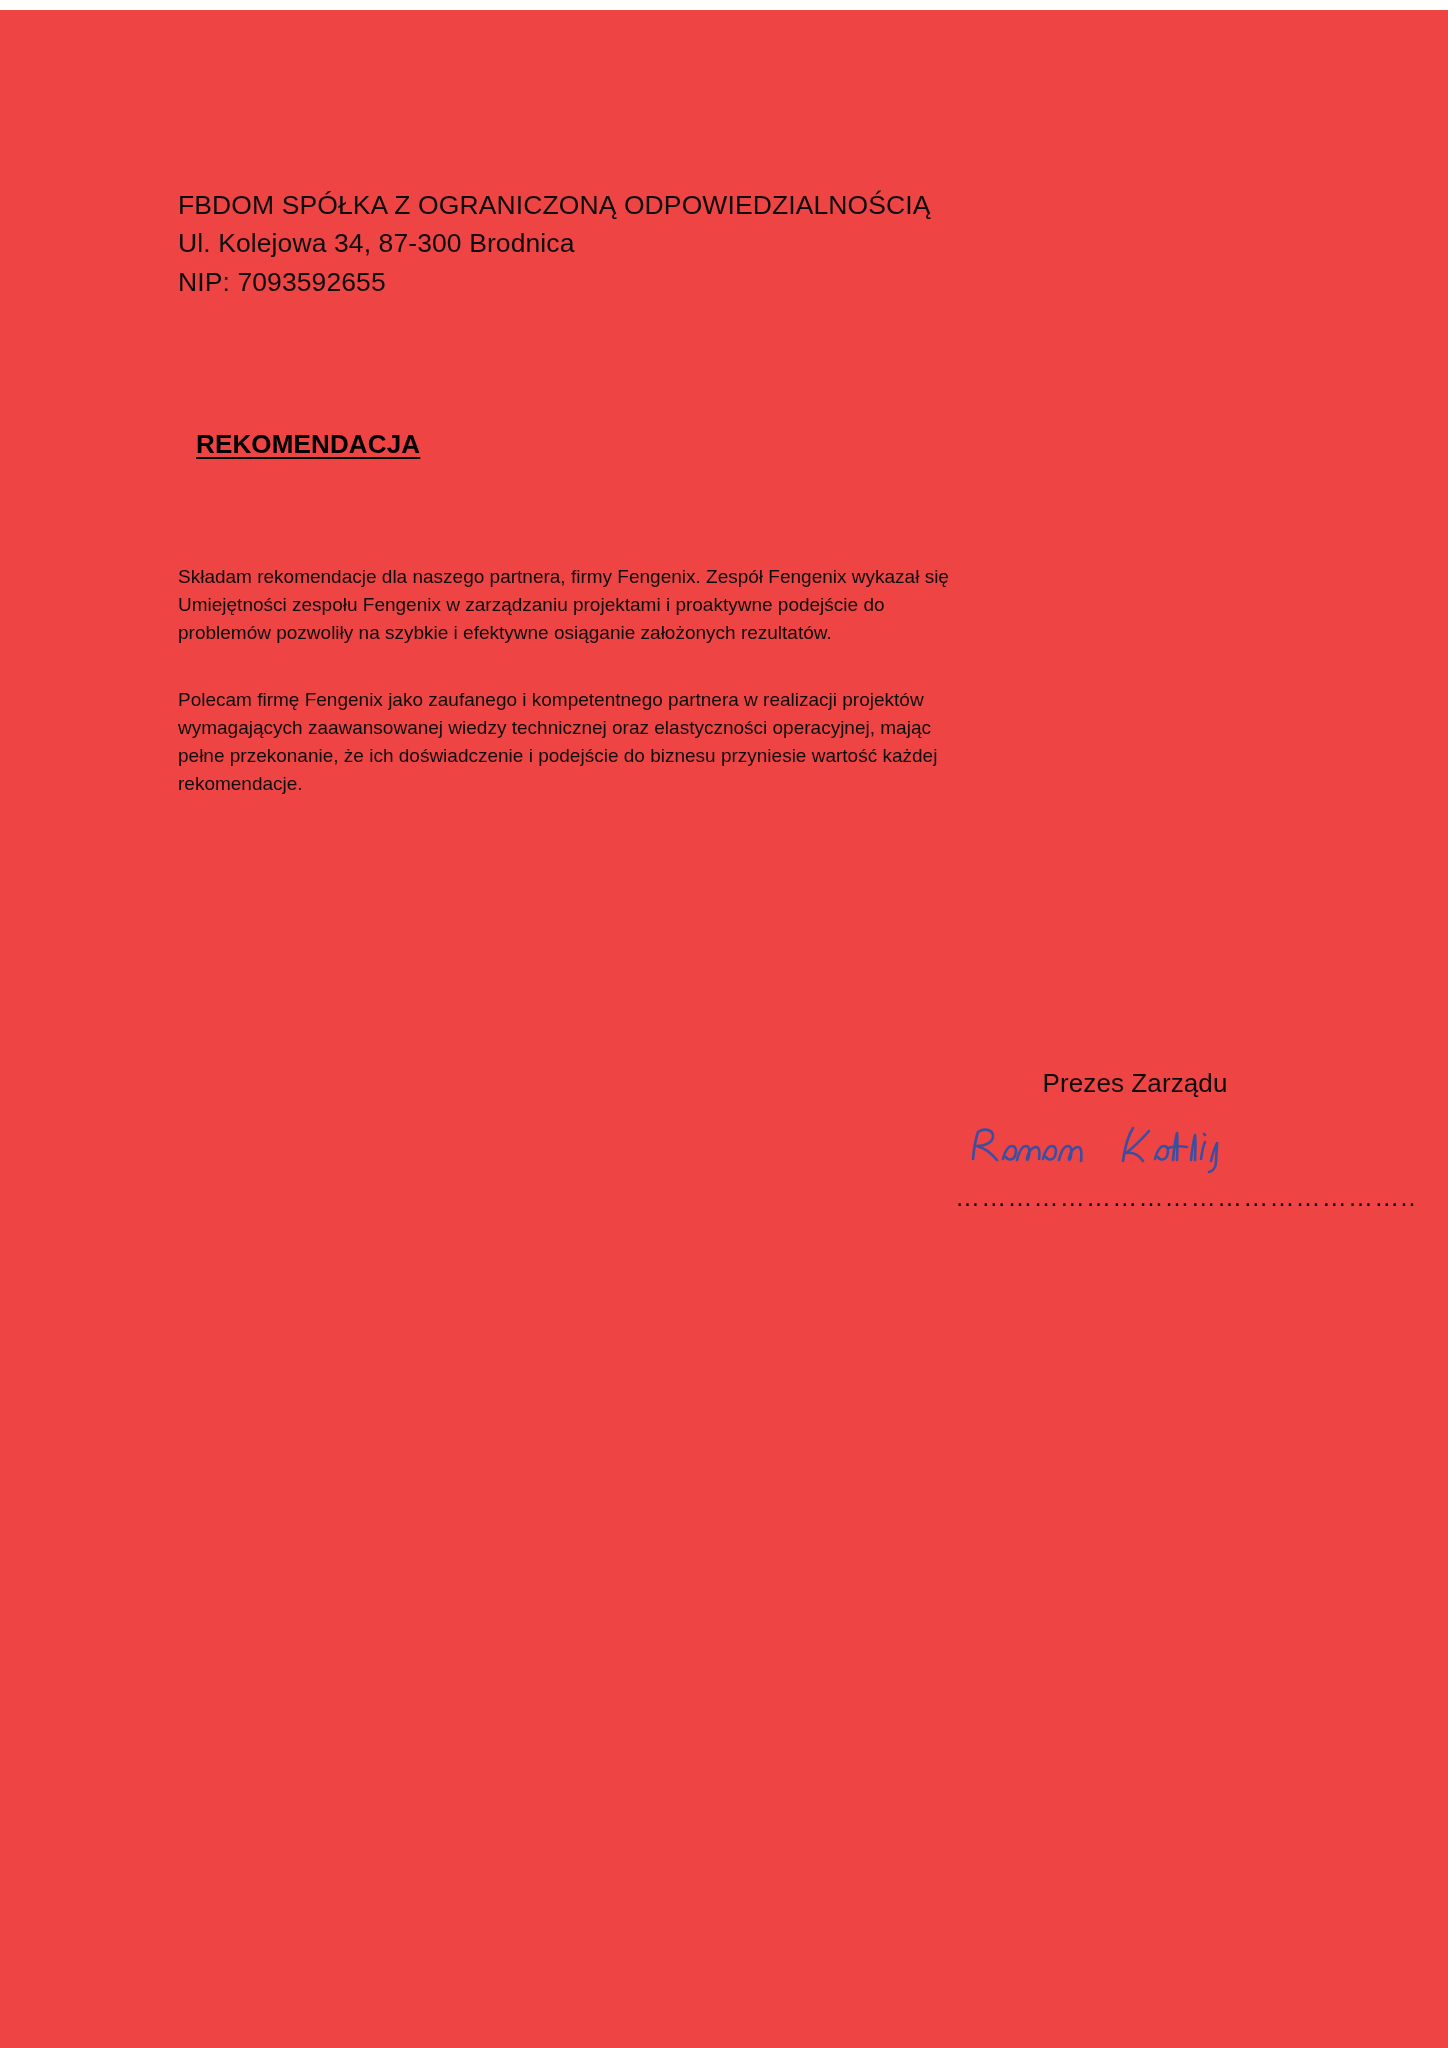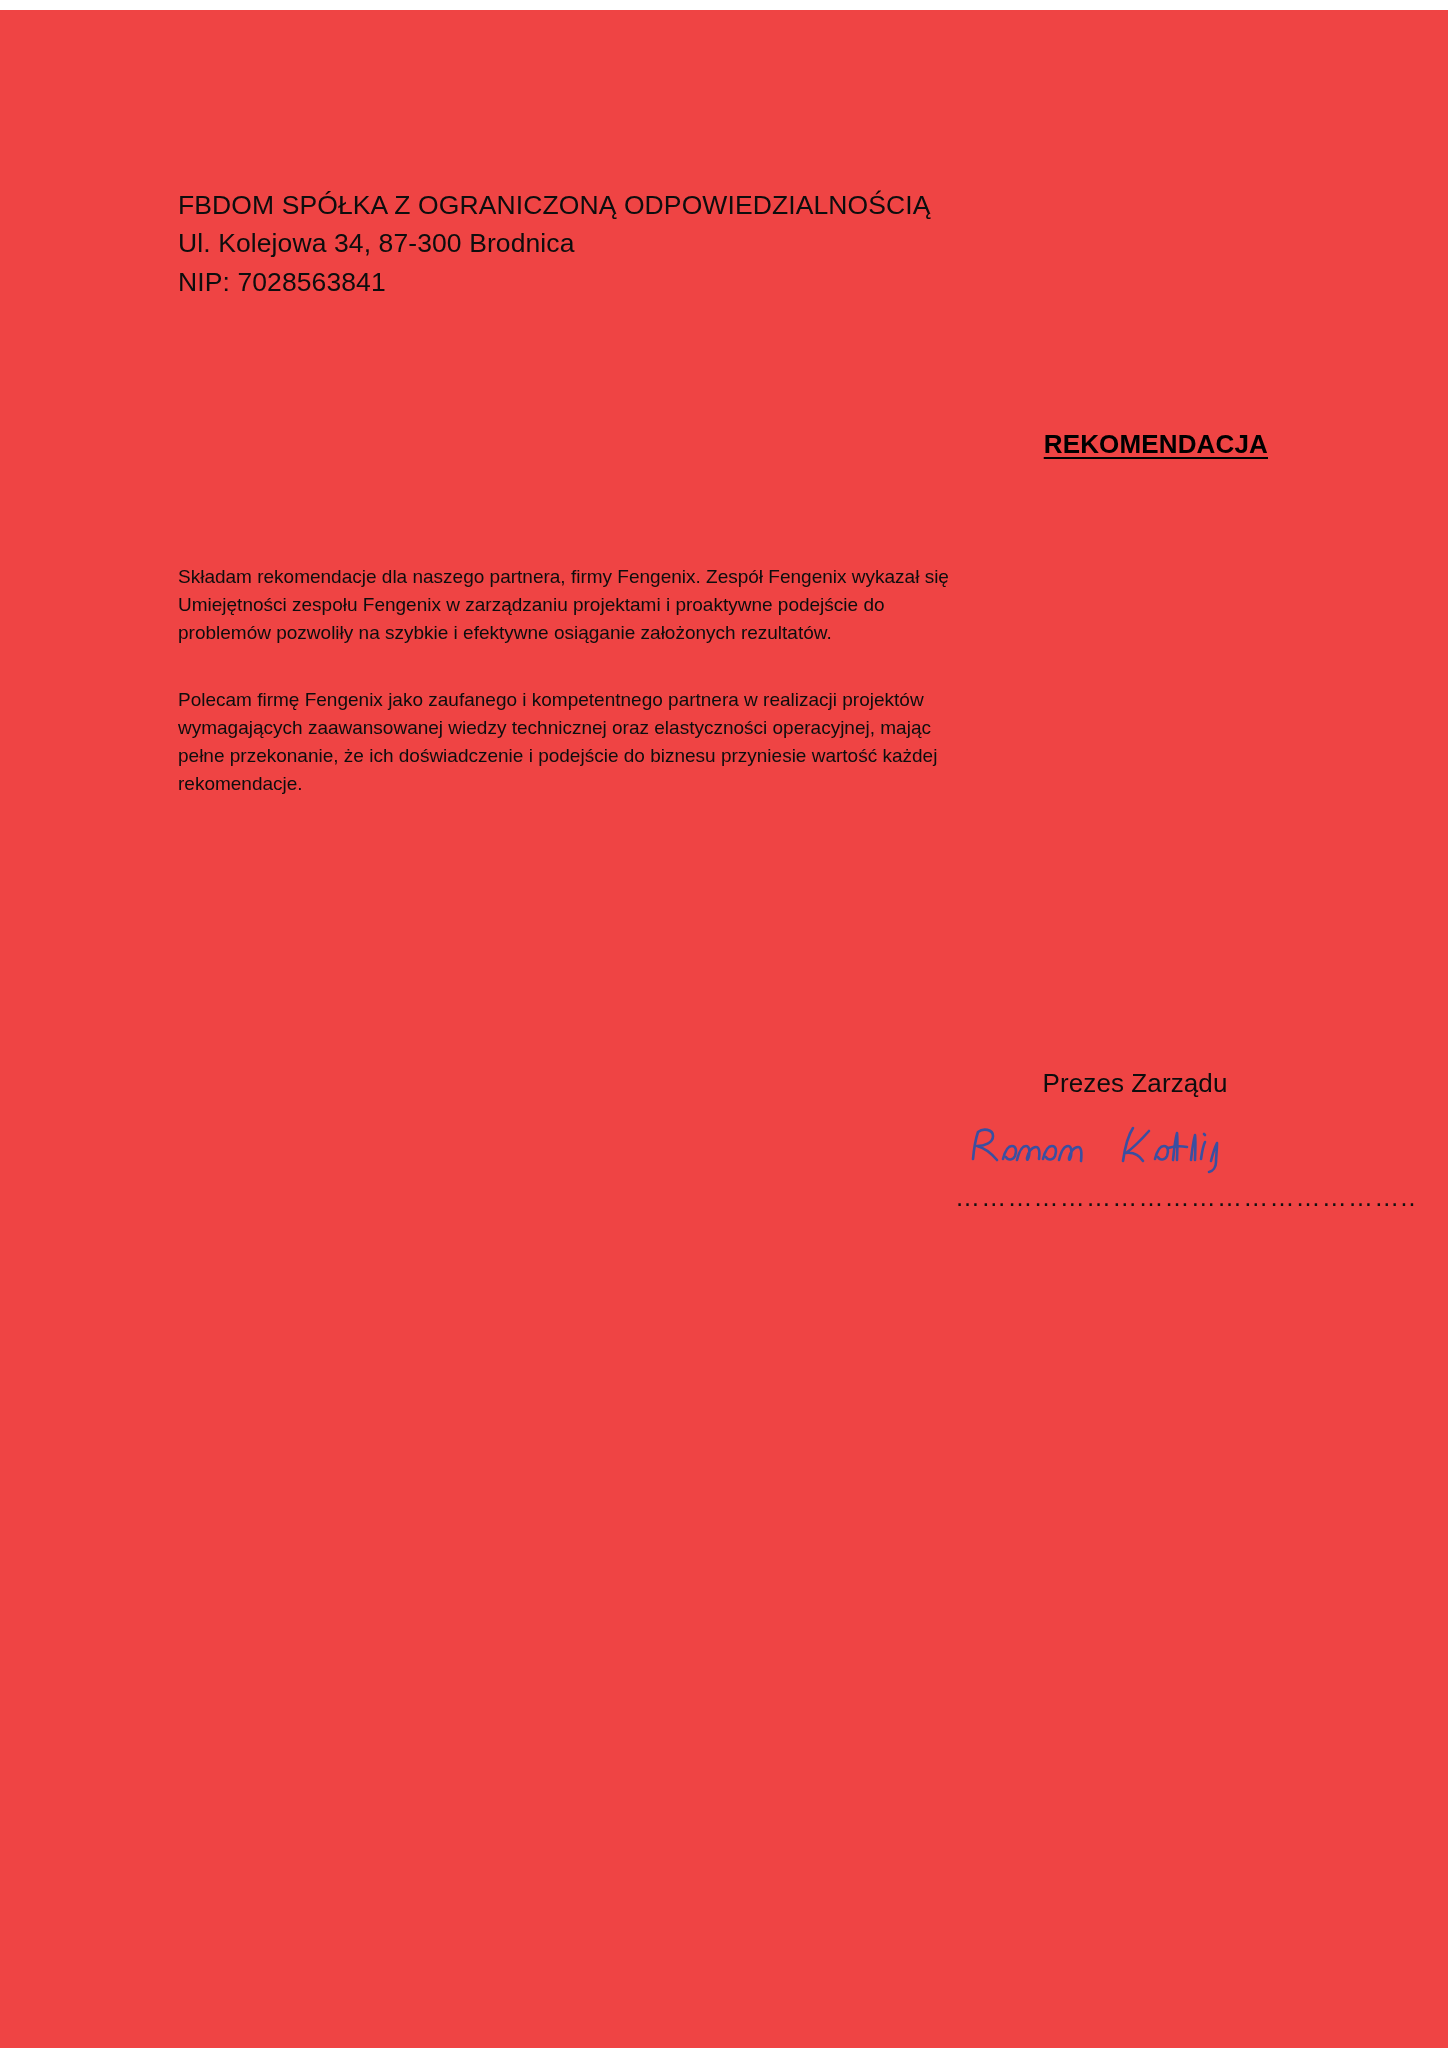--- a/index.html
+++ b/index.html
@@ -29,21 +29,21 @@
     font-size: 26.5px;
     line-height: 1.45;
     letter-spacing: 0.1px;
     color: #0d0d0d;
   }
   .header-line {
     white-space: nowrap;
   }
   .title-block {
     margin-top: 128px;
-    text-align: right;
+    text-align: left;
     padding-left: 18px;
   }
   .doc-title {
     display: inline-block;
     font-size: 26px;
     font-weight: bold;
     letter-spacing: 0.15px;
     text-decoration: underline;
     text-underline-offset: 4px;
     color: #000000;
@@ -96,21 +96,21 @@
 </head>
 <body>
 
 <div class="page">
 
   <div class="doc-body">
 
     <div class="header-block">
       <div class="header-line">FBDOM SPÓŁKA Z OGRANICZONĄ ODPOWIEDZIALNOŚCIĄ</div>
       <div class="header-line">Ul. Kolejowa 34, 87-300 Brodnica</div>
-      <div class="header-line">NIP: 7028563841</div>
+      <div class="header-line">NIP: 7093592655</div>
     </div>
 
     <div class="title-block">
       <span class="doc-title">REKOMENDACJA</span>
     </div>
 
     <div class="body-block">
 
       <div class="para">
         <div class="para-line">Składam rekomendacje dla naszego partnera, firmy Fengenix. Zespół Fengenix wykazał się</div>

